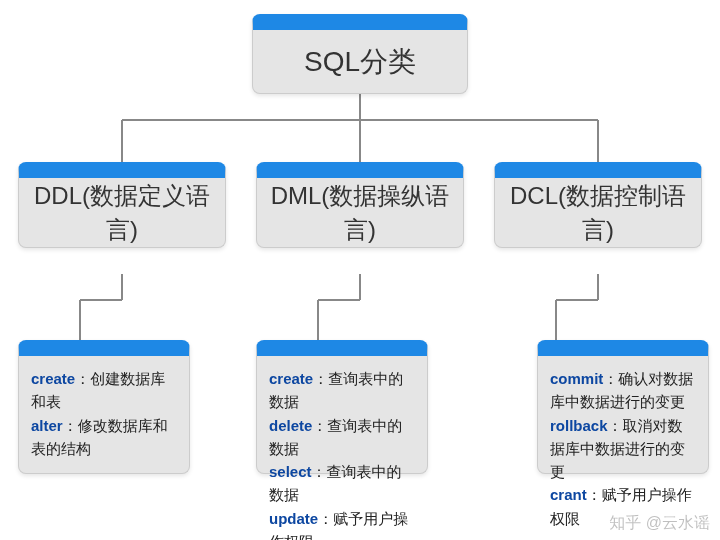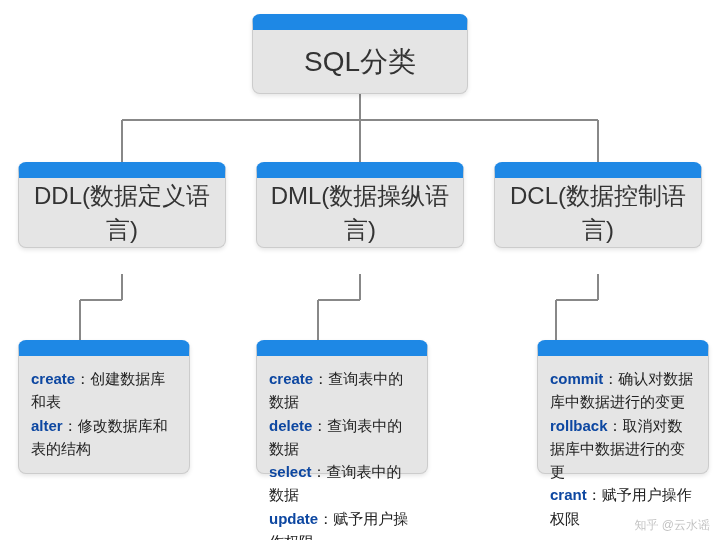--- a/index.html
+++ b/index.html
@@ -57,21 +57,21 @@
     line-height: 1.55;
     color: #222;
   }
   .node.leaf.l1 { left: 18px; }
   .node.leaf.l2 { left: 256px; }
   .node.leaf.l3 { left: 506px; margin-left: 31px; }
   .kw { color: #0d47a1; font-weight: bold; }
   .watermark {
     position: absolute;
     right: 10px; bottom: 6px;
-    font-size: 12px;
+    font-size: 16px;
     color: rgba(0,0,0,0.25);
   }
 </style>
 </head>
 <body>
 
 <div class="diagram">
   <svg class="connectors">
     <g stroke="#888" stroke-width="2" fill="none">
 

